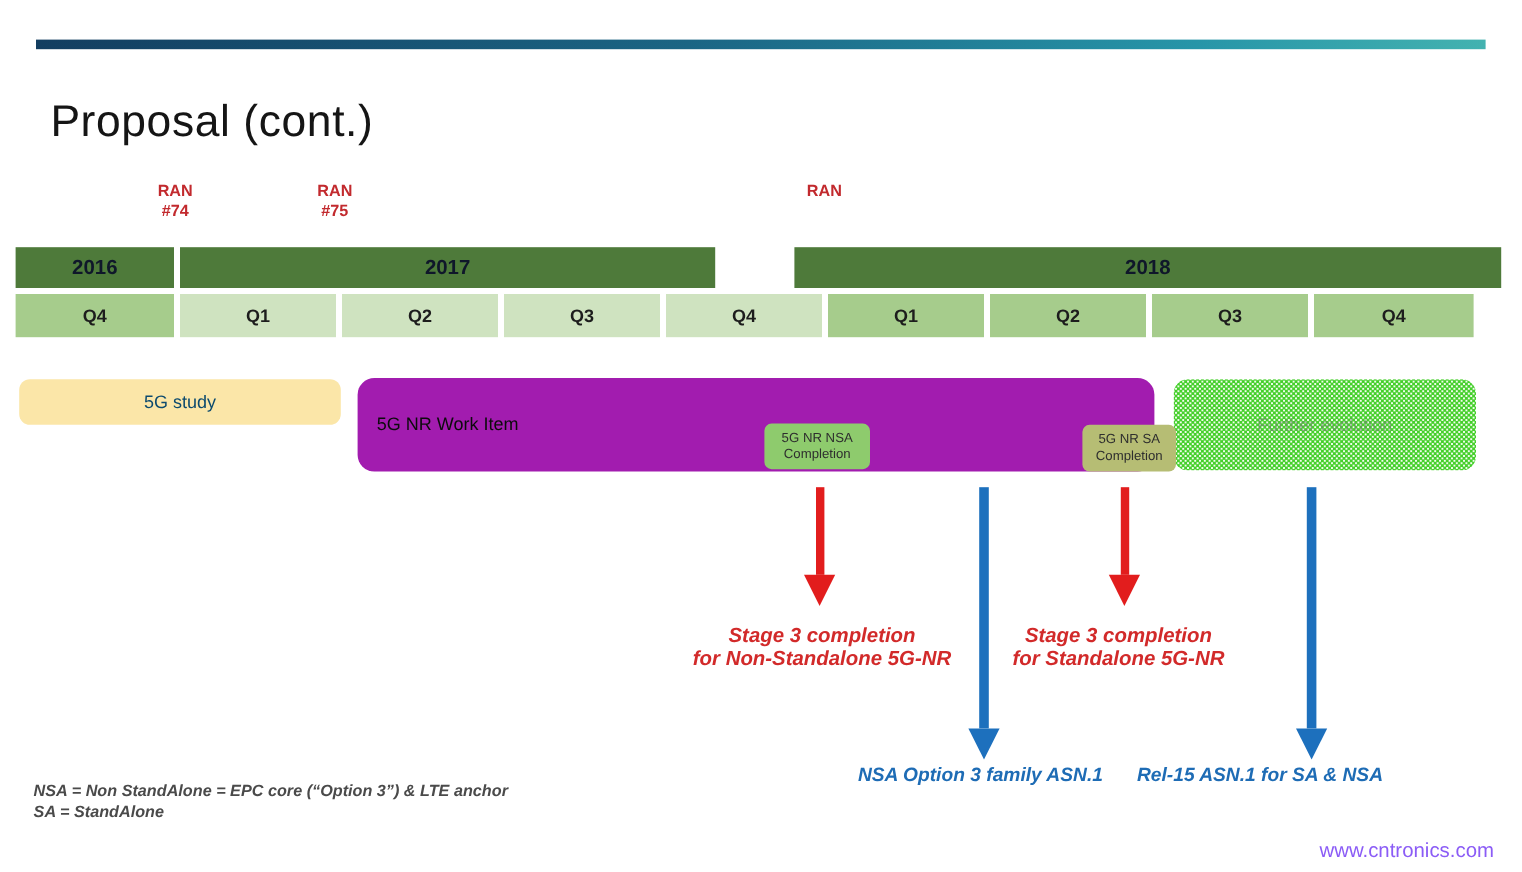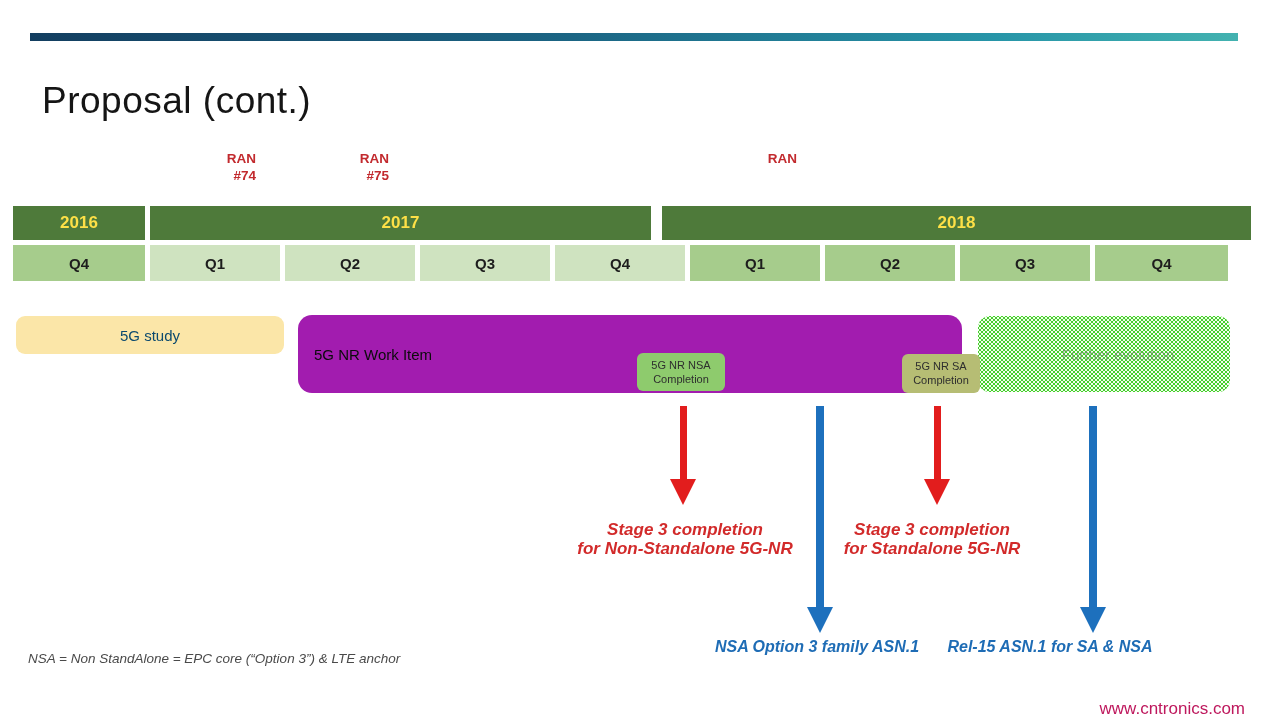--- a/index.html
+++ b/index.html
@@ -5,41 +5,41 @@
   html,body{margin:0;padding:0;background:#ffffff;}
   #slide{position:relative;width:1268px;height:727px;background:#ffffff;overflow:hidden;
          font-family:"Liberation Sans", sans-serif;}
 
   .topbar{position:absolute;left:30px;top:33px;width:1208px;height:8px;
           background:linear-gradient(90deg,#133e60 0%,#1b6584 45%,#2795a8 80%,#43b2b0 100%);}
 
   .title{position:absolute;left:42px;top:80px;font-size:37px;color:#151515;letter-spacing:.5px;}
 
   .ran{position:absolute;top:150px;width:220px;transform:translateX(-50%);
-       text-align:right;color:#c22a2e;font-weight:bold;font-size:13.5px;line-height:17px;}
+       text-align:center;color:#c22a2e;font-weight:bold;font-size:13.5px;line-height:17px;}
 
-  .ycell{position:absolute;top:206px;height:34px;background:#4e7a3a;color:#fde047;
+  .ycell{position:absolute;top:206px;height:34px;background:#4e7a3a;color:#0f172a;
          font-weight:bold;font-size:17px;display:flex;align-items:center;justify-content:center;}
   .qcell{position:absolute;top:245px;height:36px;color:#1d1d1d;font-weight:600;font-size:15px;
          display:flex;align-items:center;justify-content:center;}
   .q-light{background:#cfe3c0;}
   .q-medium{background:#a6cc8c;}
 
   .bar{position:absolute;border-radius:9px;}
   .study{left:16px;top:316px;width:268px;height:38px;background:#fbe6a8;
          display:flex;align-items:center;justify-content:center;font-size:15px;color:#0c4a6e;}
   .workitem{left:298px;top:315px;width:664px;height:78px;background:#a21caf;border-radius:14px;}
   .workitem .wi-label{position:absolute;left:16px;top:50%;transform:translateY(-50%);
          font-size:15px;color:#0b0b0b;}
   .hatch{left:978px;top:316px;width:252px;height:76px;border-radius:12px;background-color:#f2fdee;
          background-image:radial-gradient(circle,#45cf2b 1.2px,transparent 1.4px),
                           radial-gradient(circle,#45cf2b 1.2px,transparent 1.4px);
          background-size:4px 4px,4px 4px;background-position:0 0,2px 2px;
          display:flex;align-items:center;justify-content:center;}
-  .hatch .faint{color:rgba(110,128,110,.55);font-size:15px;padding-left:28px;}
+  .hatch .faint{color:rgba(110,128,110,.55);font-size:15px;}
 
   .minilabel{position:absolute;border-radius:6px;text-align:center;color:#2e2e2e;
              font-size:11px;line-height:14px;padding-top:5px;box-sizing:border-box;}
   .nsa-label{left:637px;top:353px;width:88px;height:38px;background:#8ecb6d;}
   .sa-label{left:902px;top:354px;width:78px;height:39px;background:#b6bd74;}
 
   .stem{position:absolute;}
   .stem.red{width:7px;background:#e21d1d;}
   .stem.blue{width:8px;background:#1d70bd;}
   .head{position:absolute;width:0;height:0;border-left:13px solid transparent;
@@ -47,23 +47,23 @@
   .head.red{border-top:26px solid #e21d1d;}
   .head.blue{border-top:26px solid #1d70bd;}
 
   .note-red{position:absolute;top:520px;width:260px;transform:translateX(-50%);
             text-align:center;color:#d22a2a;font-weight:bold;font-style:italic;
             font-size:17px;line-height:19px;}
   .note-blue{position:absolute;top:638px;width:320px;transform:translateX(-50%);
              text-align:center;color:#1e6cb5;font-weight:bold;font-style:italic;font-size:16px;}
 
   .legend{position:absolute;left:28px;top:650px;color:#4a4a4a;font-style:italic;
-          font-size:13.5px;line-height:18px;}
+          font-size:13.5px;line-height:18px;font-weight:bold;}
 
-  .watermark{position:absolute;right:23px;top:699px;color:#be185d;font-size:17px;}
+  .watermark{position:absolute;right:23px;top:699px;color:#8b5cf6;font-size:17px;}
 </style>
 </head>
 <body>
 
 <div id="slide">
 
   <div class="topbar"></div>
 
   <div class="title">Proposal (cont.)</div>
 
@@ -73,21 +73,21 @@
   </div>
   <div class="ran" style="left:279px">
     <div>RAN</div>
     <div>#75</div>
   </div>
   <div class="ran" style="left:687px">
     <div>RAN</div>
   </div>
 
   <div class="ycell" style="left:13px;width:132px">2016</div>
-  <div class="ycell" style="left:150px;width:501px">2017</div>
+  <div class="ycell" style="left:150px;width:446px">2017</div>
   <div class="ycell" style="left:662px;width:589px">2018</div>
 
   <div class="qcell q-medium" style="left:13px;width:132px">Q4</div>
   <div class="qcell q-light" style="left:150px;width:130px">Q1</div>
   <div class="qcell q-light" style="left:285px;width:130px">Q2</div>
   <div class="qcell q-light" style="left:420px;width:130px">Q3</div>
   <div class="qcell q-light" style="left:555px;width:130px">Q4</div>
   <div class="qcell q-medium" style="left:690px;width:130px">Q1</div>
   <div class="qcell q-medium" style="left:825px;width:130px">Q2</div>
   <div class="qcell q-medium" style="left:960px;width:130px">Q3</div>
@@ -131,17 +131,18 @@
   <div class="note-red" style="left:932px">
     <div>Stage 3 completion</div>
     <div>for Standalone 5G-NR</div>
   </div>
 
   <div class="note-blue" style="left:817px">NSA Option 3  family ASN.1</div>
   <div class="note-blue" style="left:1050px">Rel-15 ASN.1 for SA &amp; NSA</div>
 
   <div class="legend">
     <div>NSA = Non StandAlone = EPC core (“Option 3”) &amp; LTE anchor</div>
+    <div>SA = StandAlone</div>
   </div>
 
   <div class="watermark">www.cntronics.com</div>
 
 </div>
 
 </body></html>

